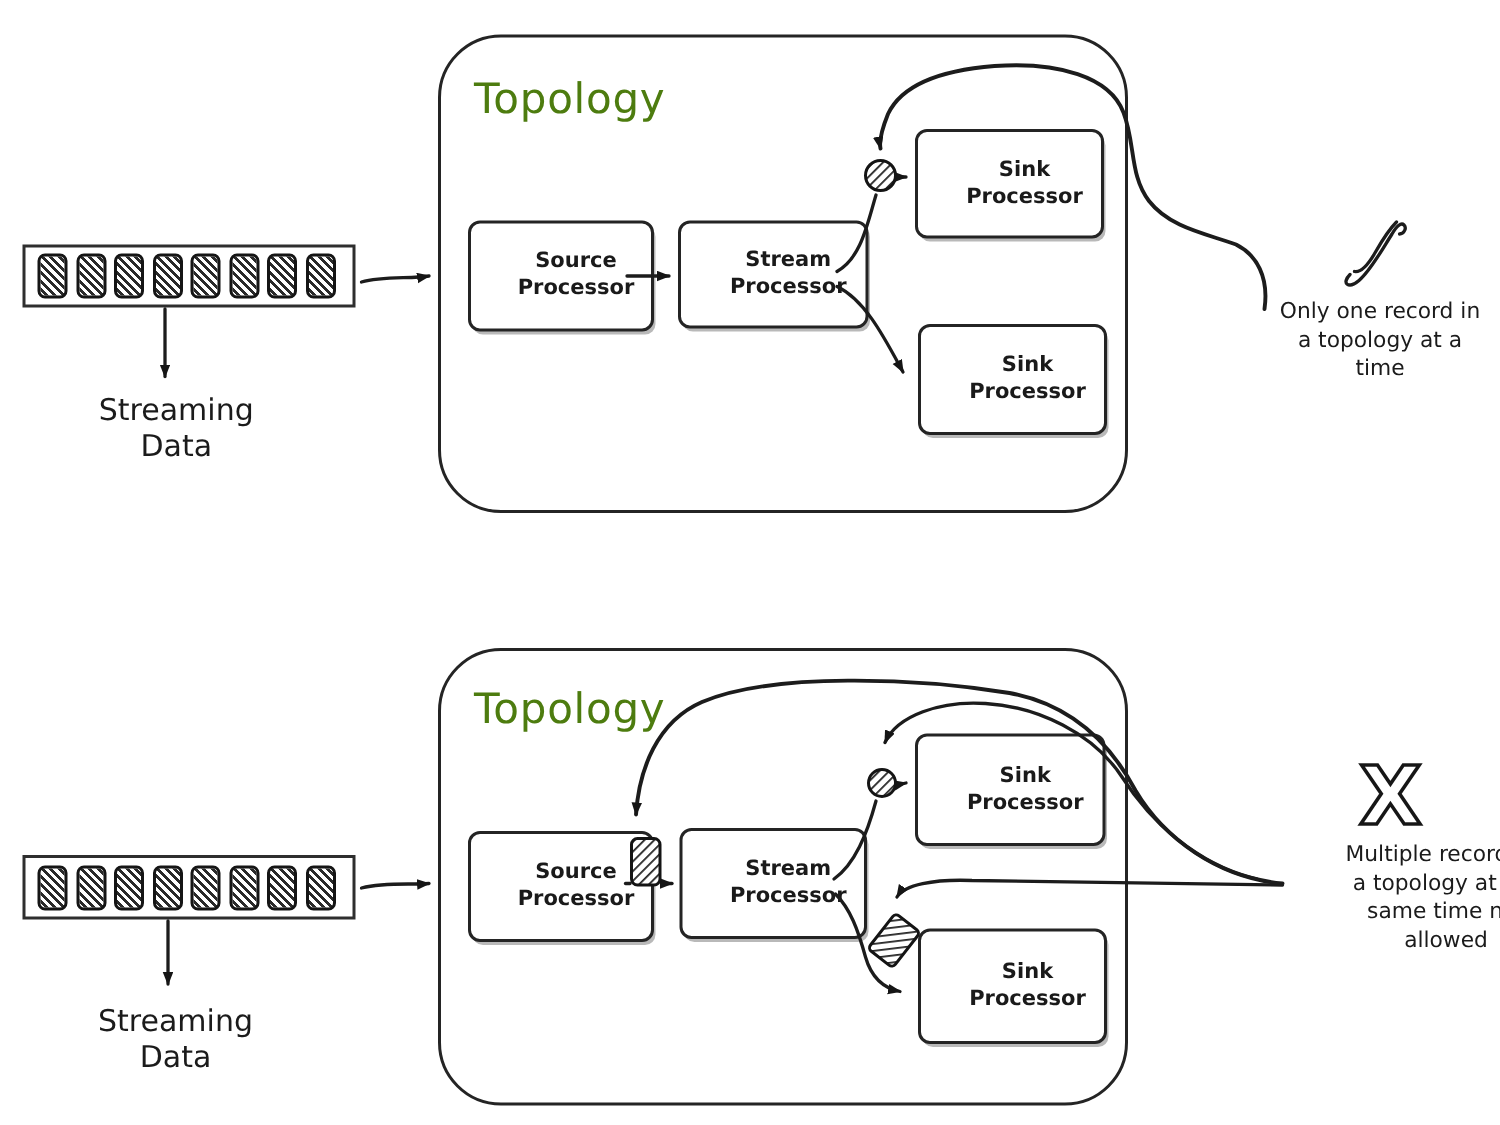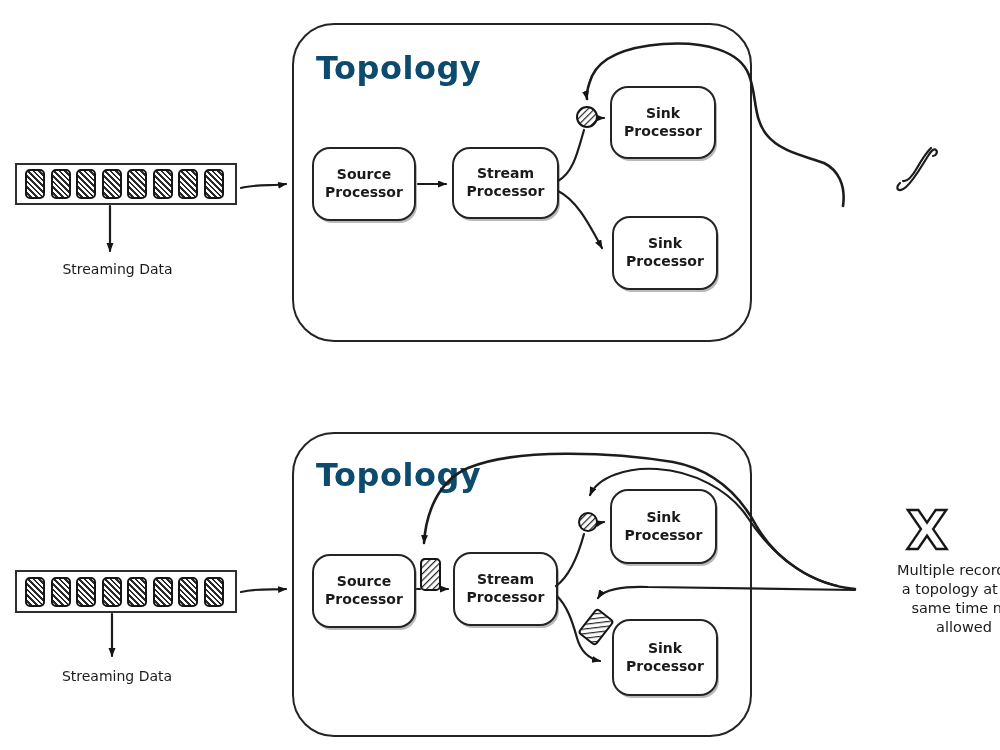--- a/index.html
+++ b/index.html
@@ -4,38 +4,39 @@
 <style>
   html,body{margin:0;padding:0;background:#ffffff;}
   .canvas{
     position:relative;width:1000px;height:750px;background:#ffffff;
     font-family:"DejaVu Sans",sans-serif;color:#1c1c1c;overflow:hidden;
   }
   .topology{
     position:absolute;border:2.5px solid #242424;border-radius:42px;background:#ffffff;
   }
   .topo-title{
-    position:absolute;font-size:32px;font-weight:700;letter-spacing:.5px;color:#0c4a6e;
+    position:absolute;font-size:28px;font-weight:400;letter-spacing:.5px;color:#4d7c0f;
   }
   .node{
     position:absolute;display:flex;align-items:center;justify-content:center;text-align:center;
-    border:2.5px solid #242424;border-radius:18px;background:#ffffff;
+    border:2.5px solid #242424;border-radius:8px;background:#ffffff;
     font-size:14px;font-weight:700;line-height:1.28;color:#1a1a1a;
     box-shadow:2px 3px 0 -1px #b9b9b9;
+    padding-left:20px;
   }
   .node span{width:78%;}
   .queue{
     position:absolute;border:2px solid #2e2e2e;background:#ffffff;box-sizing:border-box;
     display:flex;align-items:center;padding-left:8px;gap:5.5px;
   }
   .record{
     width:20px;height:30px;flex:0 0 auto;border:2px solid #151515;border-radius:5px;box-sizing:border-box;
     background:repeating-linear-gradient(45deg,#ffffff 0 2px,#2a2a2a 2px 4px);
   }
-  .float-label{position:absolute;font-size:14px;text-align:center;color:#1b1b1b;}
+  .float-label{position:absolute;font-size:20px;text-align:center;color:#1b1b1b;}
   .caption{position:absolute;font-size:14.5px;text-align:center;line-height:1.32;color:#1b1b1b;}
   svg.ink{position:absolute;left:0;top:0;z-index:5;pointer-events:none;}
   .stroke{fill:none;stroke:#1c1c1c;stroke-width:2.2;stroke-linecap:round;}
   .thick{stroke-width:2.6;}
 </style>
 </head>
 <body>
 
 <div class="canvas">
 
@@ -61,20 +62,21 @@
   <div class="node" style="left:452px;top:147px;width:103px;height:68px;">
     <span>Stream Processor</span>
   </div>
   <div class="node" style="left:610px;top:86px;width:102px;height:69px;">
     <span>Sink Processor</span>
   </div>
   <div class="node" style="left:612px;top:216px;width:102px;height:70px;">
     <span>Sink Processor</span>
   </div>
 
+  <div class="caption" style="left:850px;top:199px;width:140px;">Only one record in a topology at a time</div>
 
   <div class="topology" style="left:292px;top:432px;width:456px;height:301px;">
     <div class="topo-title" style="left:22px;top:22px;">Topology</div>
   </div>
 
   <div class="queue" style="left:15px;top:570px;width:222px;height:43px;">
       <span class="record"></span>
       <span class="record"></span>
       <span class="record"></span>
       <span class="record"></span>

